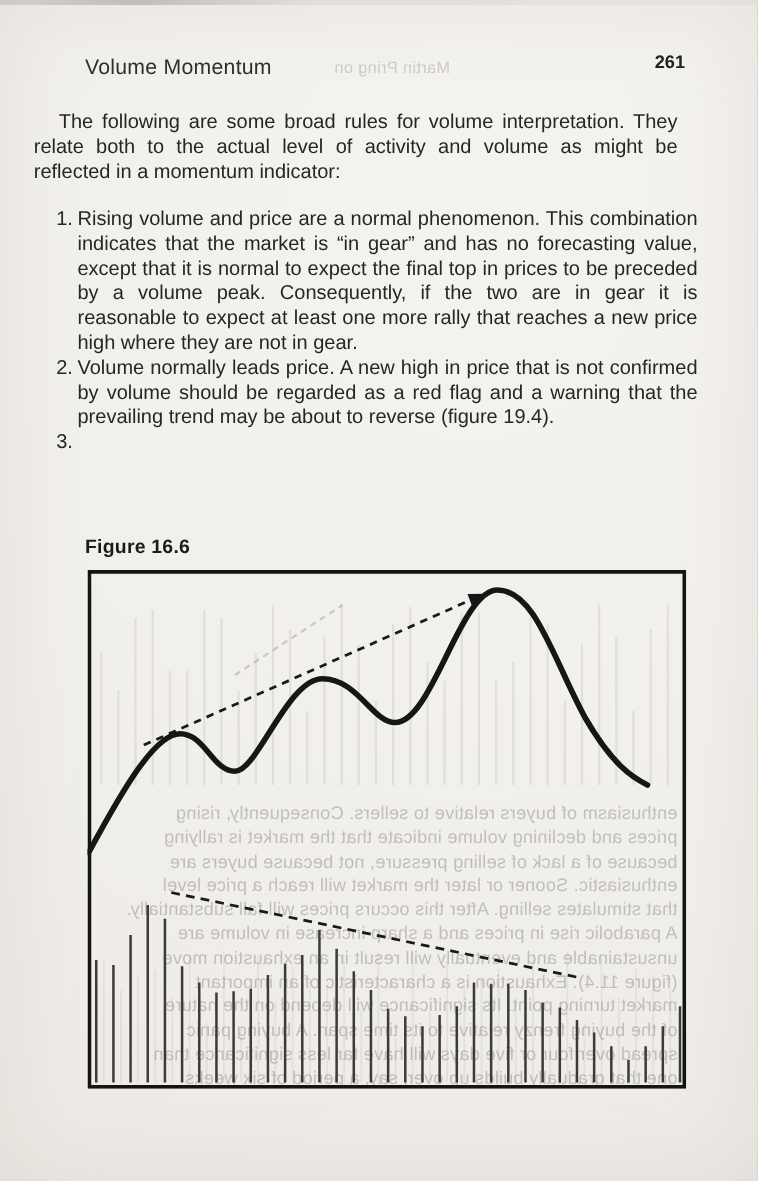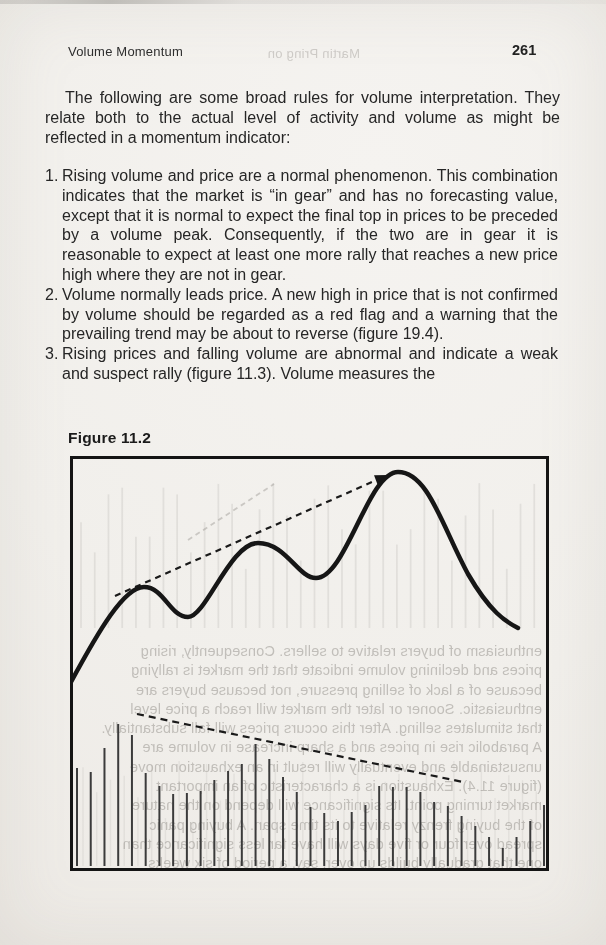--- a/index.html
+++ b/index.html
@@ -13,34 +13,34 @@
     overflow:hidden;
     font-family:"Liberation Sans", sans-serif;
     color:#262626;
   }
   .top-artifact{
     position:absolute;top:0;left:0;width:100%;height:4px;
     background:linear-gradient(to right, rgba(90,86,82,0.18) 4%, rgba(90,86,82,0.30) 18%, rgba(120,115,110,0.10) 40%, rgba(120,115,110,0.05) 100%);
   }
   .hdr-title{
     position:absolute;top:44px;left:68px;
-    font-size:13px;letter-spacing:0.2px;color:#2e2e2e;
+    font-size:17px;letter-spacing:0.2px;color:#2e2e2e;
   }
   .hdr-ghost{
     position:absolute;top:46px;left:210px;width:150px;
     transform:scaleX(-1);
     font-size:13px;color:#c7c4c0;opacity:0.85;letter-spacing:0.3px;
     white-space:nowrap;
   }
   .hdr-page{
     position:absolute;top:42px;left:512px;width:36px;
-    text-align:left;font-size:14.5px;font-weight:bold;color:#222;
+    text-align:right;font-size:14.5px;font-weight:bold;color:#222;
   }
   .intro{
-    position:absolute;top:88px;left:45px;width:515px;
+    position:absolute;top:88px;left:27px;width:515px;
     font-size:16px;line-height:19.8px;text-align:justify;
     text-indent:20px;hyphens:none;
   }
   .rules{
     position:absolute;top:166px;left:45px;width:513px;
     font-size:16px;line-height:19.8px;hyphens:none;
   }
   .rule{position:relative;padding-left:17px;text-align:justify;}
   .rule .num{position:absolute;left:0;top:0;text-indent:0;}
   .rule .it{}
@@ -74,25 +74,25 @@
   <div class="intro">The following are some broad rules for volume interpretation. They relate both to the actual level of activity and volume as might be reflected in a momentum indicator:</div>
 
   <div class="rules">
     <div class="rule">
       <span class="num">1.</span><span>Rising volume and price are a normal phenomenon.  This combination indicates that the market is “in gear” and has no forecasting value, except that it is normal to expect the final top in prices to be </span><span class="it">preceded</span><span> by a volume peak.  Consequently, if the two are in gear it is reasonable to expect at least one more rally that reaches a new price high where they are not in gear.</span>
     </div>
     <div class="rule">
       <span class="num">2.</span><span>Volume normally leads price.  A new high in price that is not confirmed by volume should be regarded as a red flag and a warning that the prevailing trend may be about to reverse (figure 19.4).</span>
     </div>
     <div class="rule">
-      <span class="num">3.</span><span>Rising prices and falling volume are abnormal and indicate a weak and suspect rally (figure 11.3). Volume measures the</span>
+      <span class="num">3.</span>
     </div>
   </div>
 
-  <div class="fig-label">Figure 11.2</div>
+  <div class="fig-label">Figure 16.6</div>
 
   <div class="bleed">
       <div>enthusiasm of buyers relative to sellers. Consequently, rising</div>
       <div>prices and declining volume indicate that the market is rallying</div>
       <div>because of a lack of selling pressure, not because buyers are</div>
       <div>enthusiastic. Sooner or later the market will reach a price level</div>
       <div>that stimulates selling. After this occurs prices will fall substantially.</div>
       <div>A parabolic rise in prices and a sharp increase in volume are</div>
       <div>unsustainable and eventually will result in an exhaustion move</div>
       <div>(figure 11.4). Exhaustion is a characteristic of an important</div>

